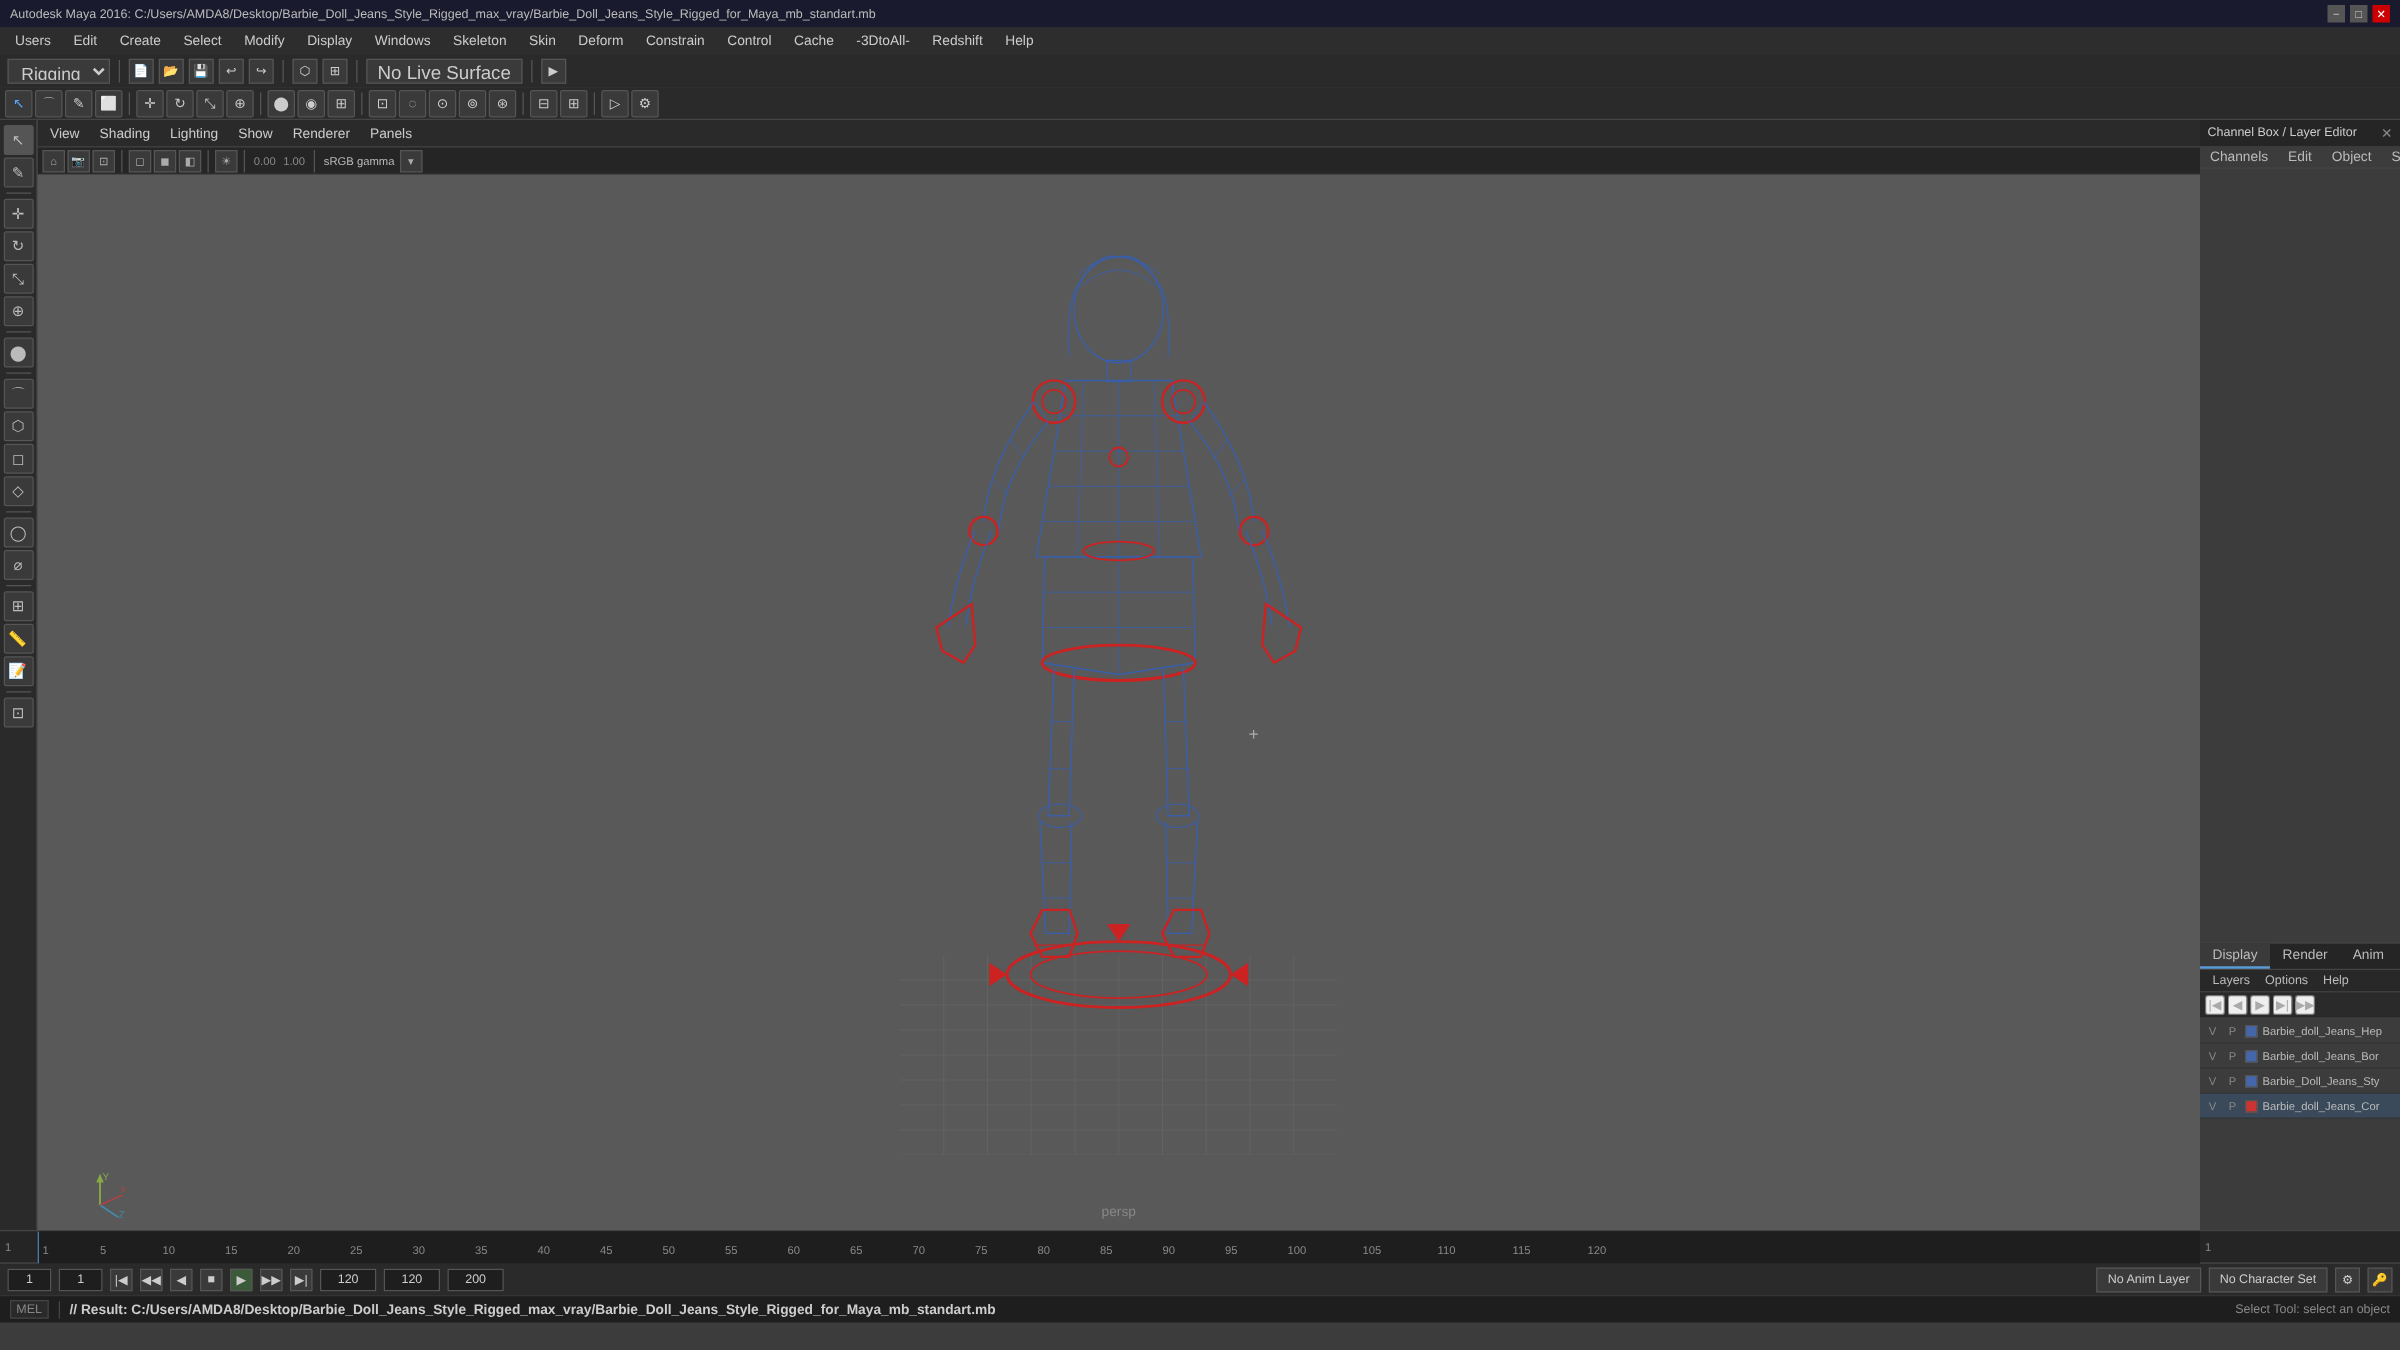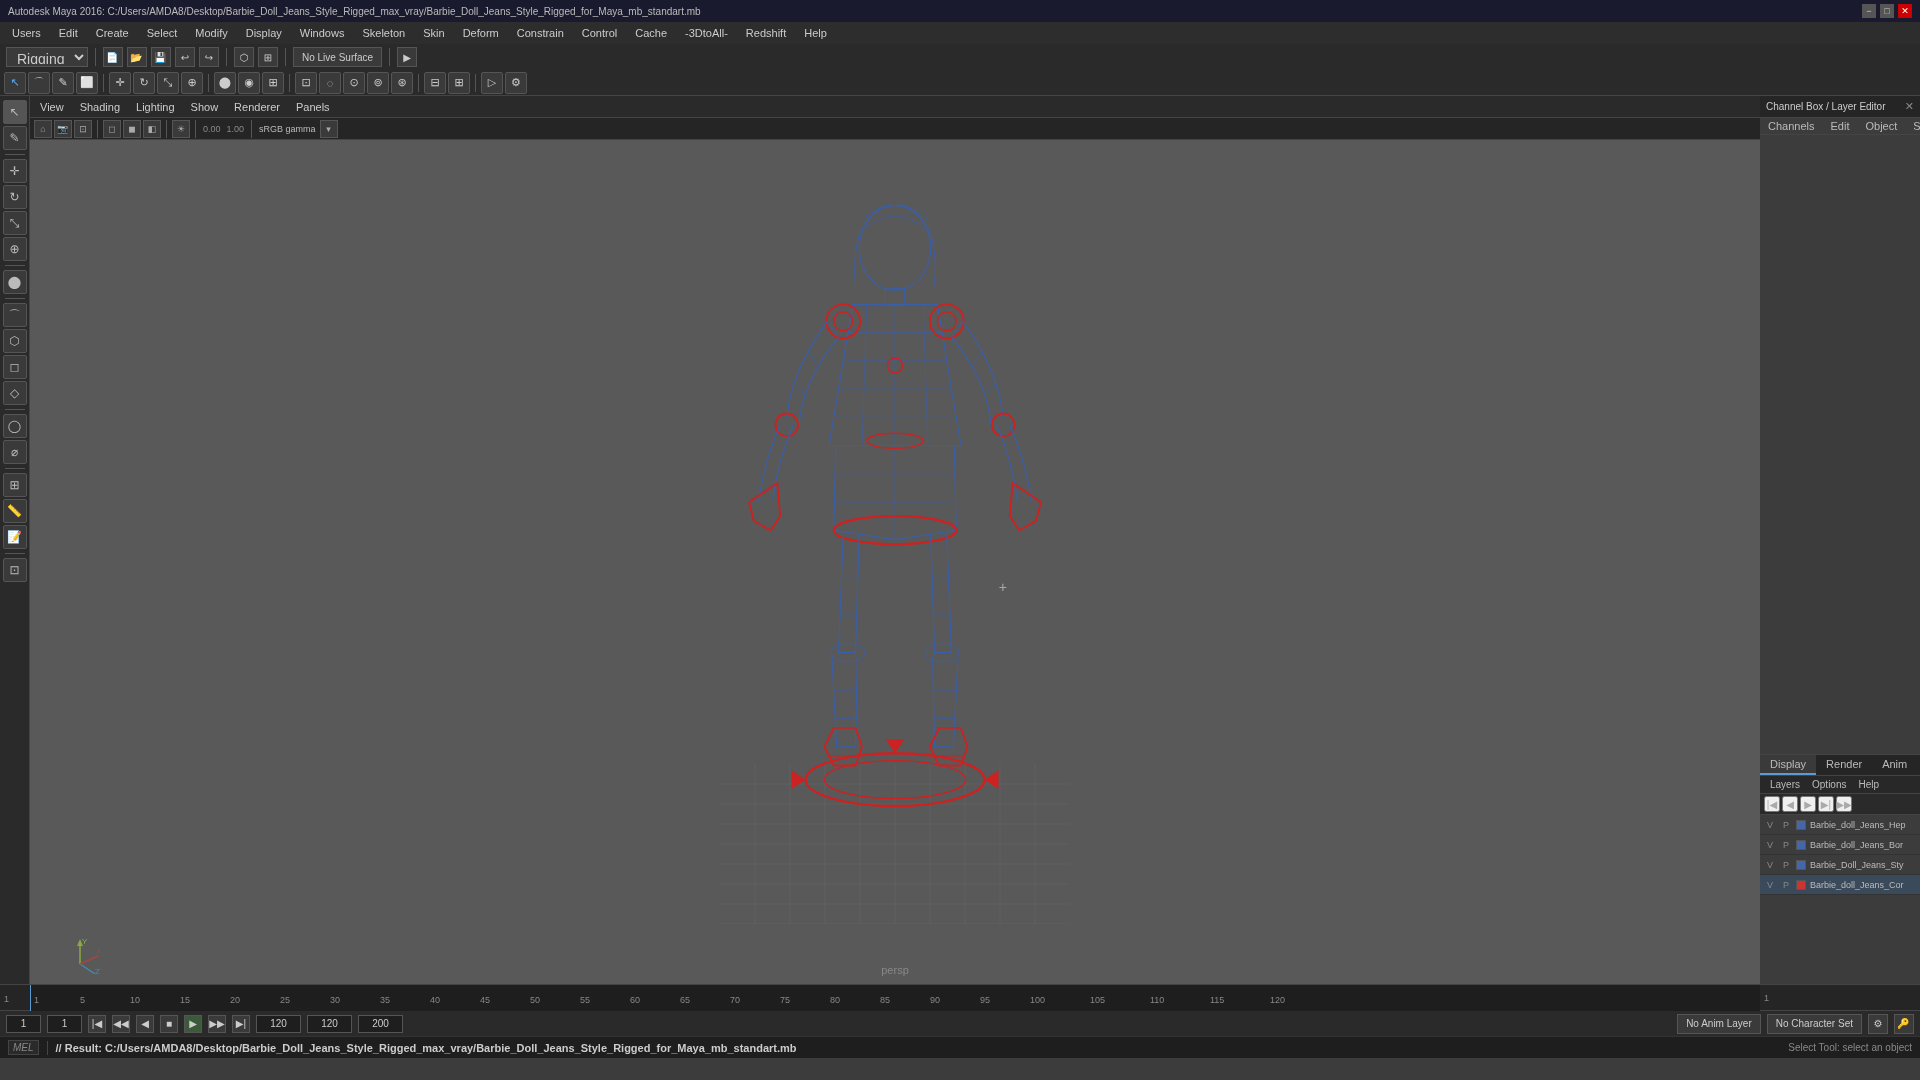--- a/index.html
+++ b/index.html
@@ -37,21 +37,21 @@
       padding: 2px 6px; font-size: 14px; height: 20px; cursor: pointer;
     }
     .toolbar-btn {
       width: 20px; height: 20px; background: #3a3a3a; border: 1px solid #555;
       color: #ccc; cursor: pointer; display: flex; align-items: center; justify-content: center;
       font-size: 10px;
     }
     .toolbar-separator { width: 1px; height: 18px; background: #555; margin: 0 3px; }
     .no-live-surface {
       background: #3a3a3a; border: 1px solid #555; color: #ccc;
-      padding: 2px 8px; font-size: 10px; height: 20px; cursor: pointer;
+      padding: 2px 8px; font-size: 15px; height: 20px; cursor: pointer;
     }
 
     
     #left-toolbar {
       width: 30px; background: #2a2a2a; border-right: 1px solid #444;
       display: flex; flex-direction: column; align-items: center; padding: 4px 2px; gap: 2px;
       overflow: hidden;
     }
     .left-tool {
       width: 24px; height: 24px; background: #3a3a3a; border: 1px solid #555;
@@ -607,18 +607,18 @@
   <div style="flex:1;"></div>
 
   <button class="no-live-surface" style="font-size:10px;">No Anim Layer</button>
 
   <button class="no-live-surface" style="font-size:10px;">No Character Set</button>
   <button class="toolbar-btn">⚙</button>
   <button class="toolbar-btn">🔑</button>
 </div>
 
 <div id="status-bar">
-  <span id="mel-indicator" style="cursor:pointer;border:1px solid #444;padding:1px 4px;background:#2a2a2a;font-style:italic;">MEL</span>
+  <span id="mel-indicator" style="cursor:pointer;border:1px solid #444;padding:1px 4px;background:#2a2a2a;">MEL</span>
   <div style="width:1px;height:14px;background:#444;"></div>
   <span id="status-text">// Result: C:/Users/AMDA8/Desktop/Barbie_Doll_Jeans_Style_Rigged_max_vray/Barbie_Doll_Jeans_Style_Rigged_for_Maya_mb_standart.mb</span>
   <div style="flex:1;"></div>
   <span id="select-text">Select Tool: select an object</span>
 </div>
 
 </body></html>

